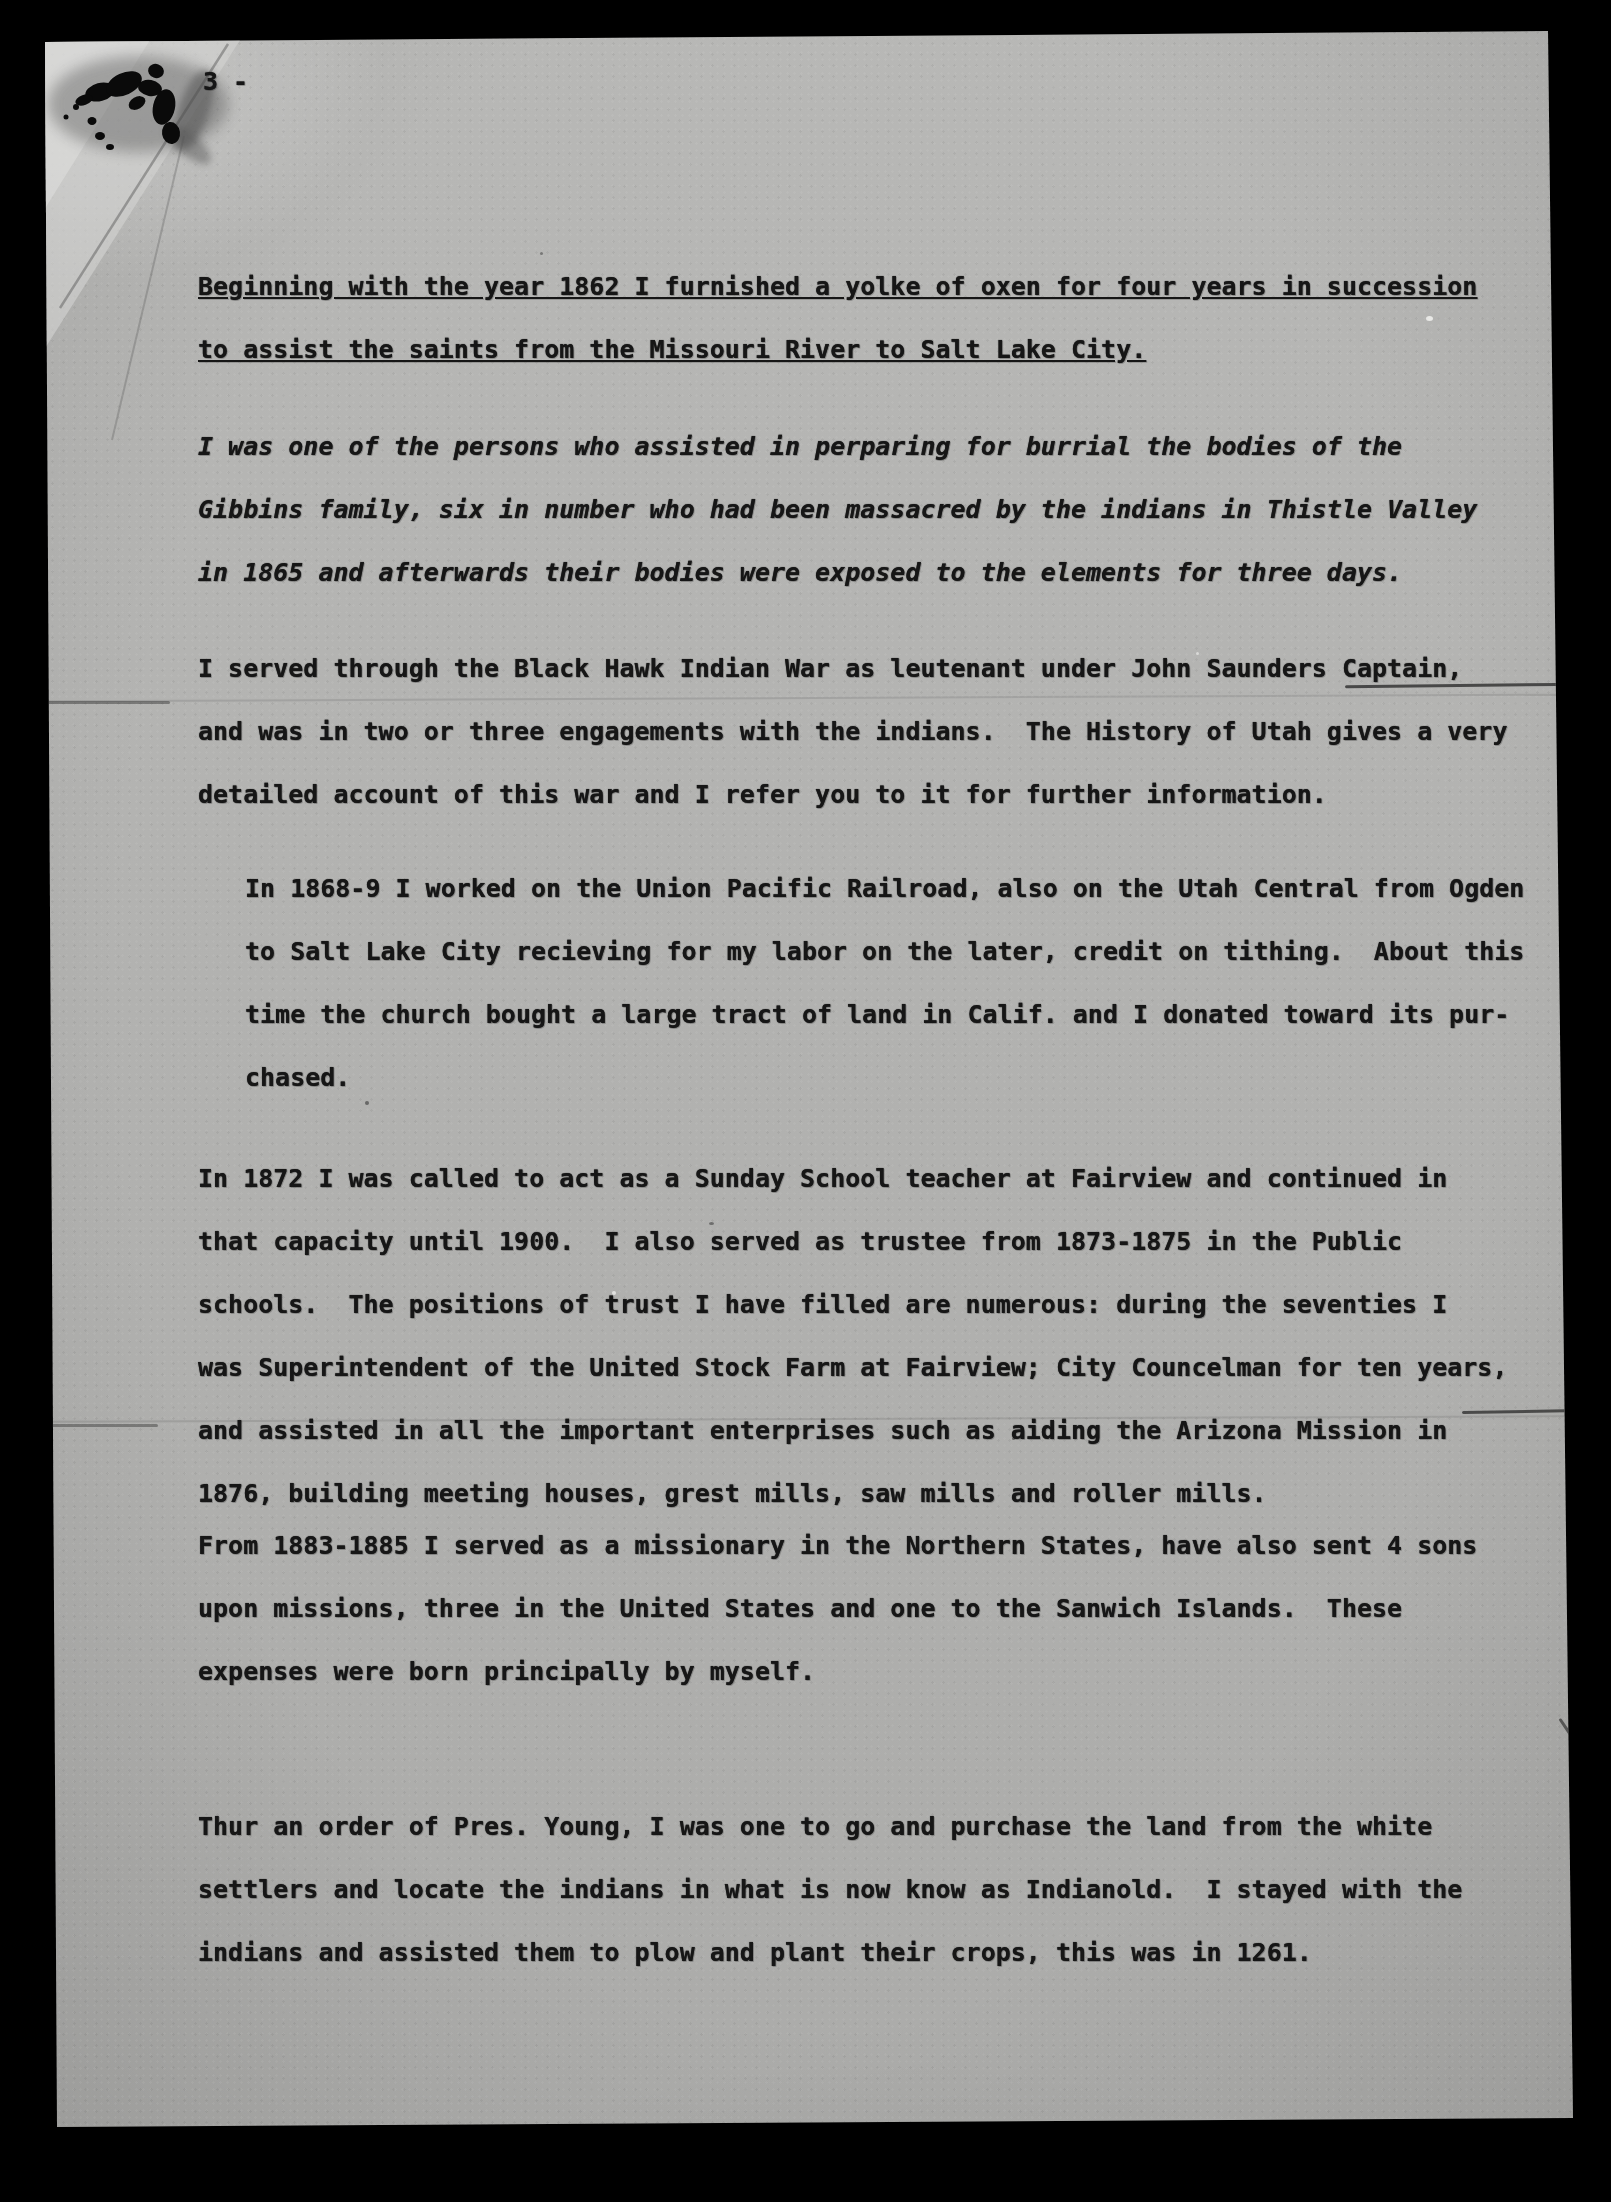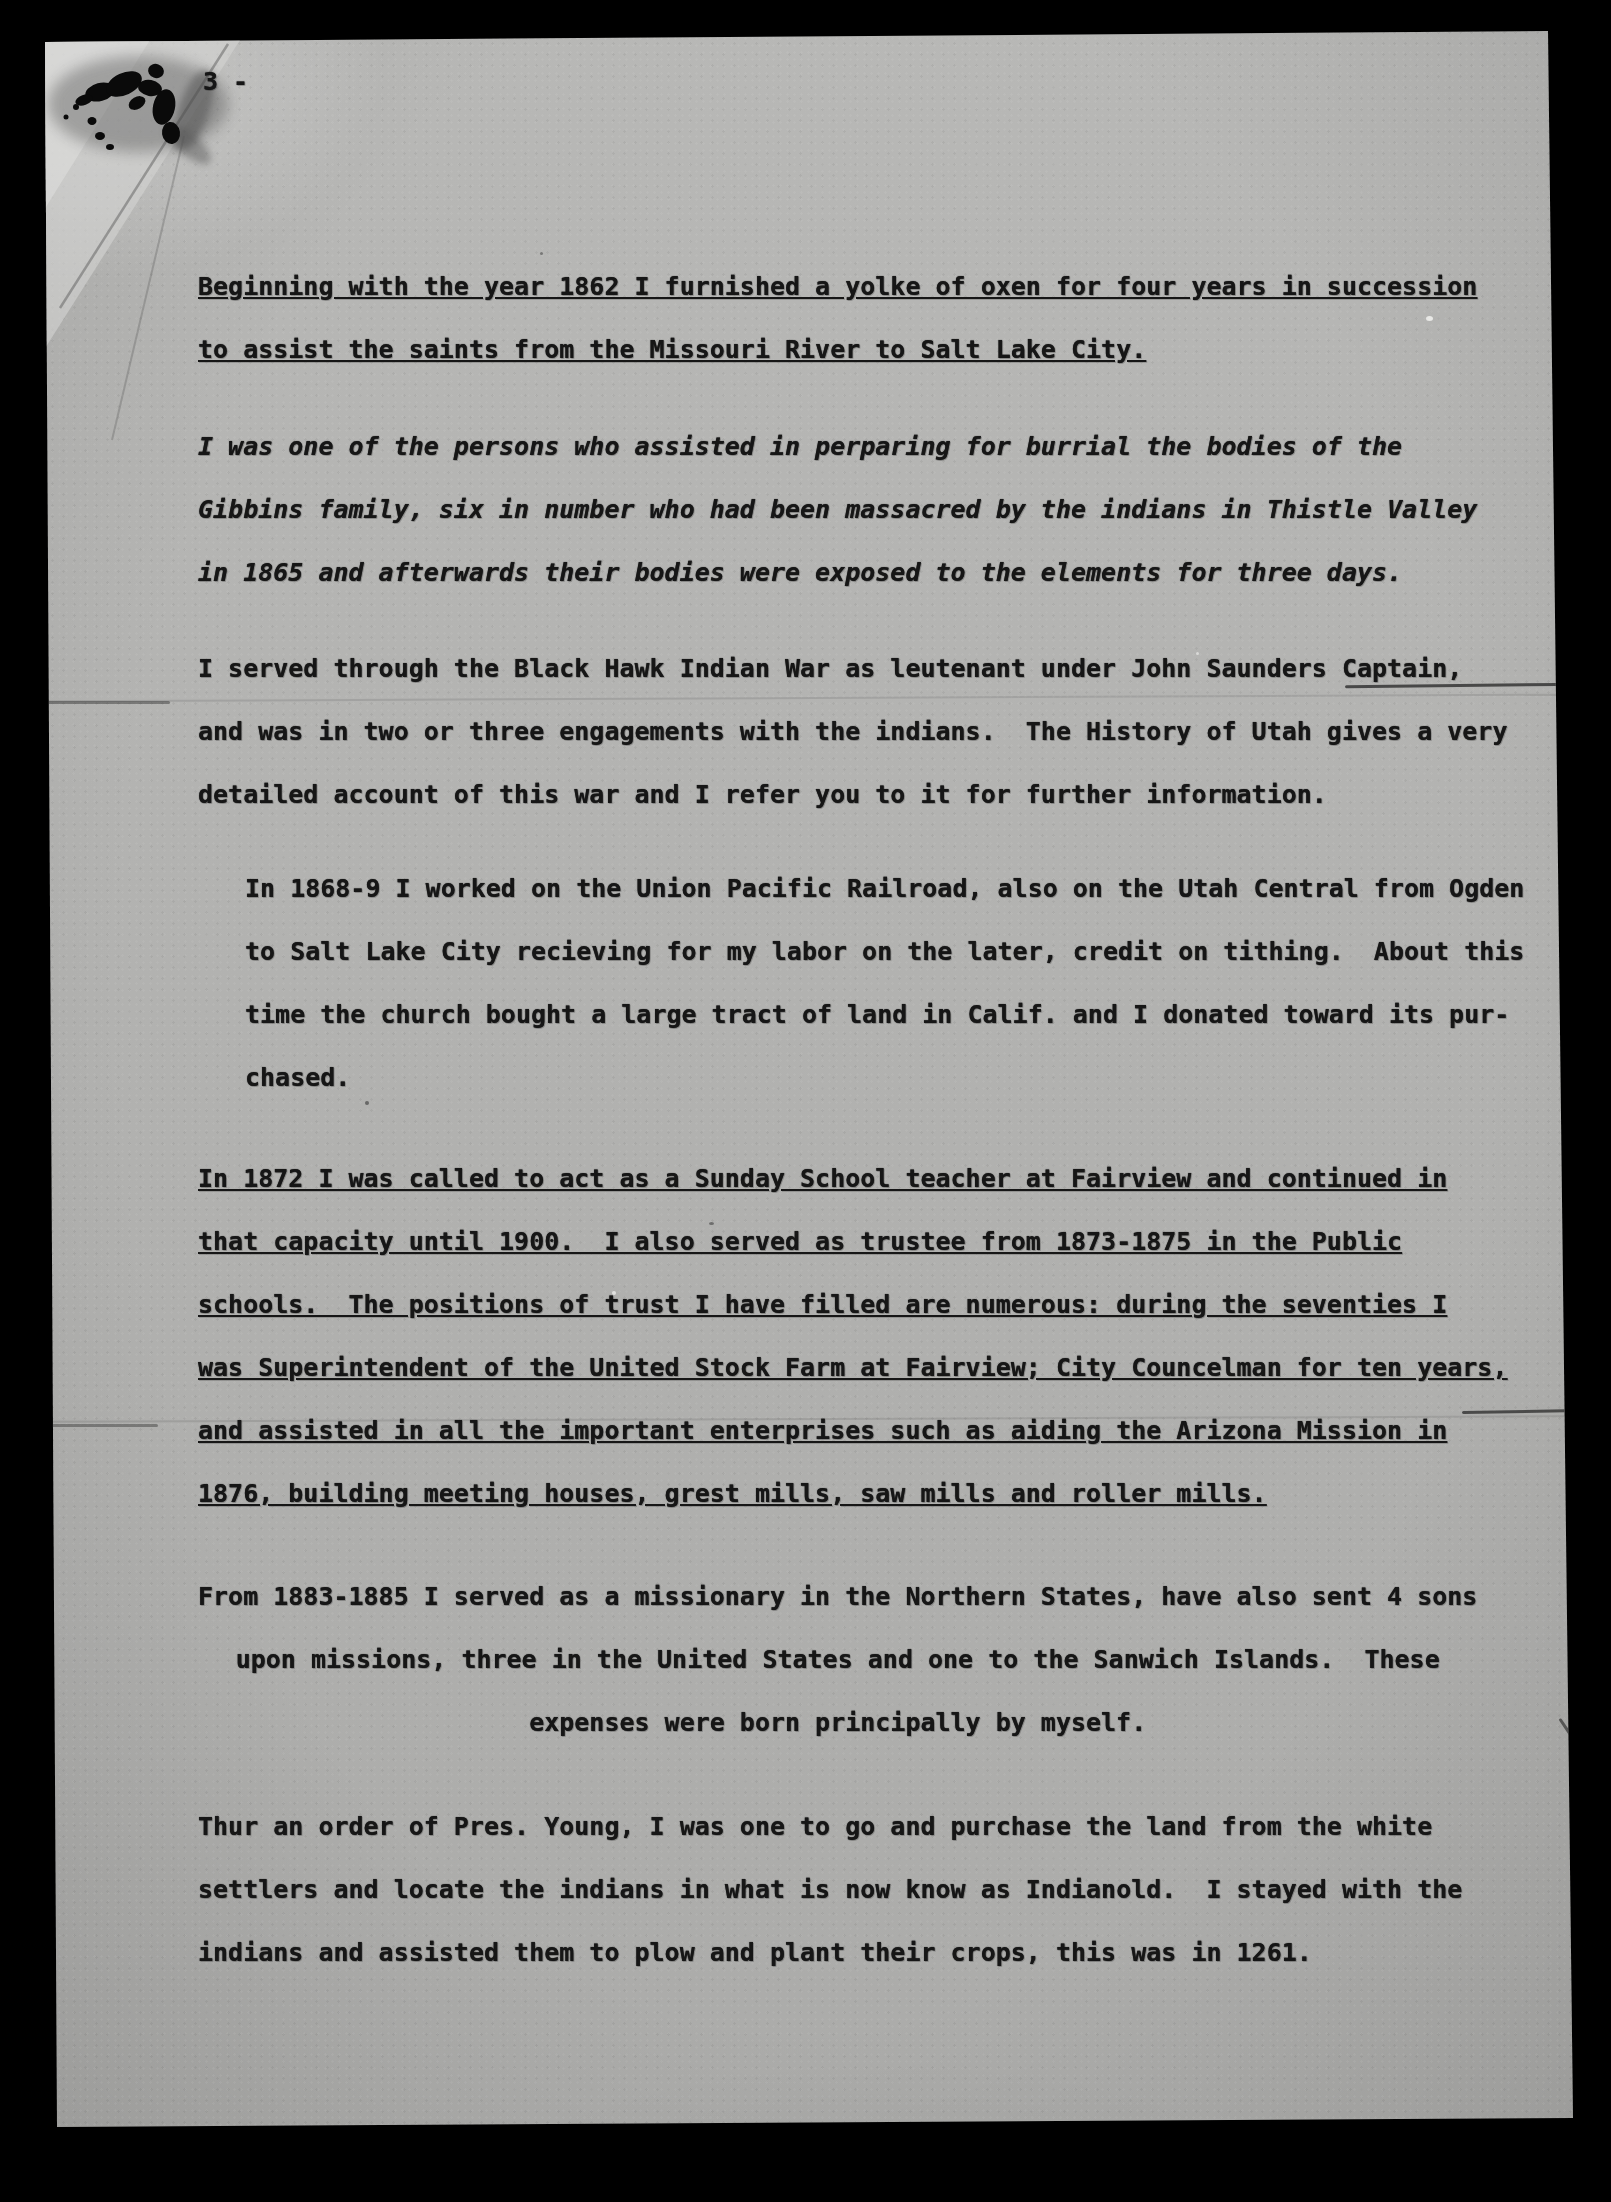--- a/index.html
+++ b/index.html
@@ -51,22 +51,22 @@
     white-space:pre-wrap;
     letter-spacing:0;
     text-shadow:0 0 1px rgba(10,10,10,0.85), 1px 1px 0 rgba(40,40,40,0.22);
   }
   .pageno{left:203px;top:50px;}
   .heading{left:198px;top:154px;}
   .p1{left:198px;top:255px;text-decoration:underline;}
   .p2{left:198px;top:415px;font-style:italic;}
   .p3{left:198px;top:637px;}
   .p4{left:208px;top:857px;margin-left:37px;}
-  .p5{left:198px;top:1147px;text-decoration:underline;}
-  .p6{left:198px;top:1565px;text-align:center;}
+  .p5{left:198px;top:1147px;}
+  .p6{left:198px;top:1514px;}
   .p7{left:198px;top:1795px;}
   .crease{
     position:absolute;left:40px;width:1532px;height:0;z-index:2;
     border-top:2px solid rgba(80,80,80,0.17);
   }
   .crease.c1{top:697px;transform:rotate(-0.25deg);}
   .crease.c2{top:1418px;transform:rotate(-0.2deg);}
   .crease-mark{position:absolute;background:#1f1f1f;border-radius:2px;z-index:2;}
   .m1r{left:1345px;top:684px;width:238px;height:3px;opacity:0.72;transform:rotate(-0.6deg);}
   .m1l{left:20px;top:701px;width:150px;height:2.5px;opacity:0.4;}

